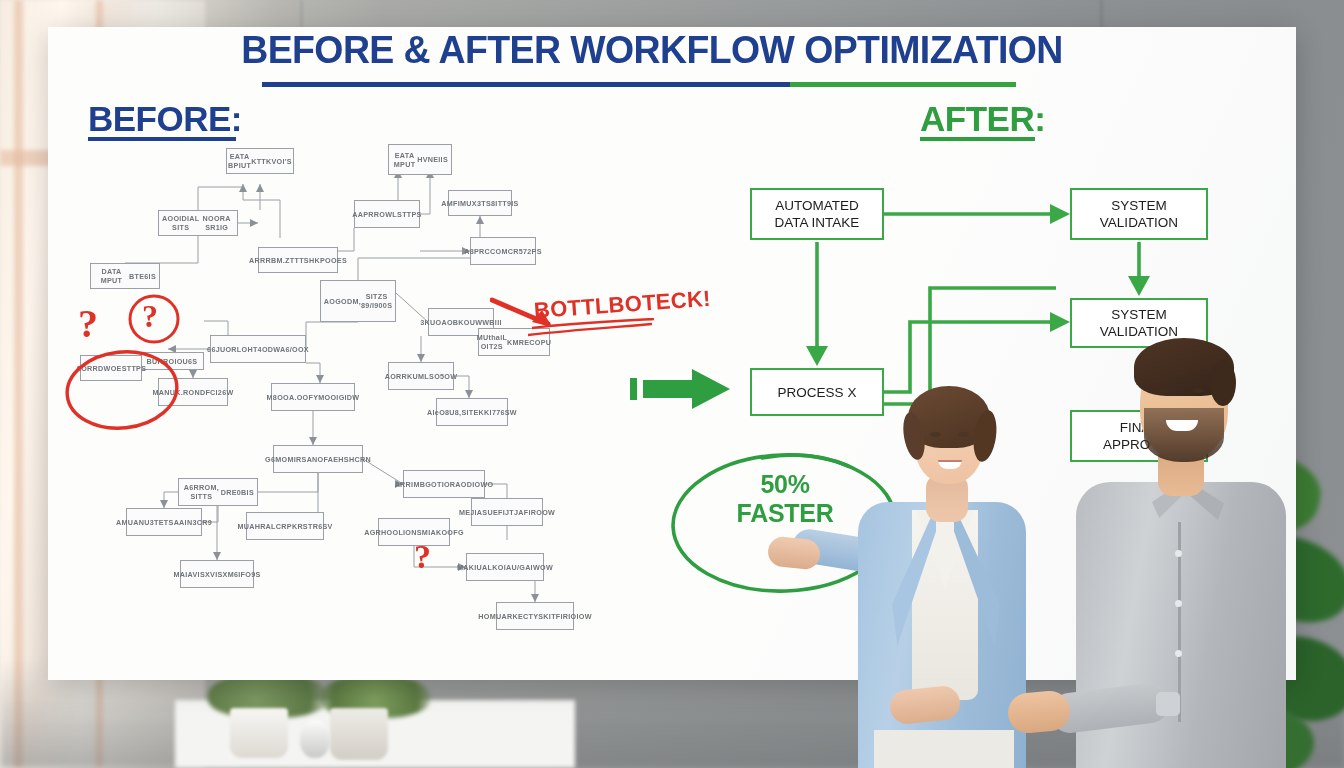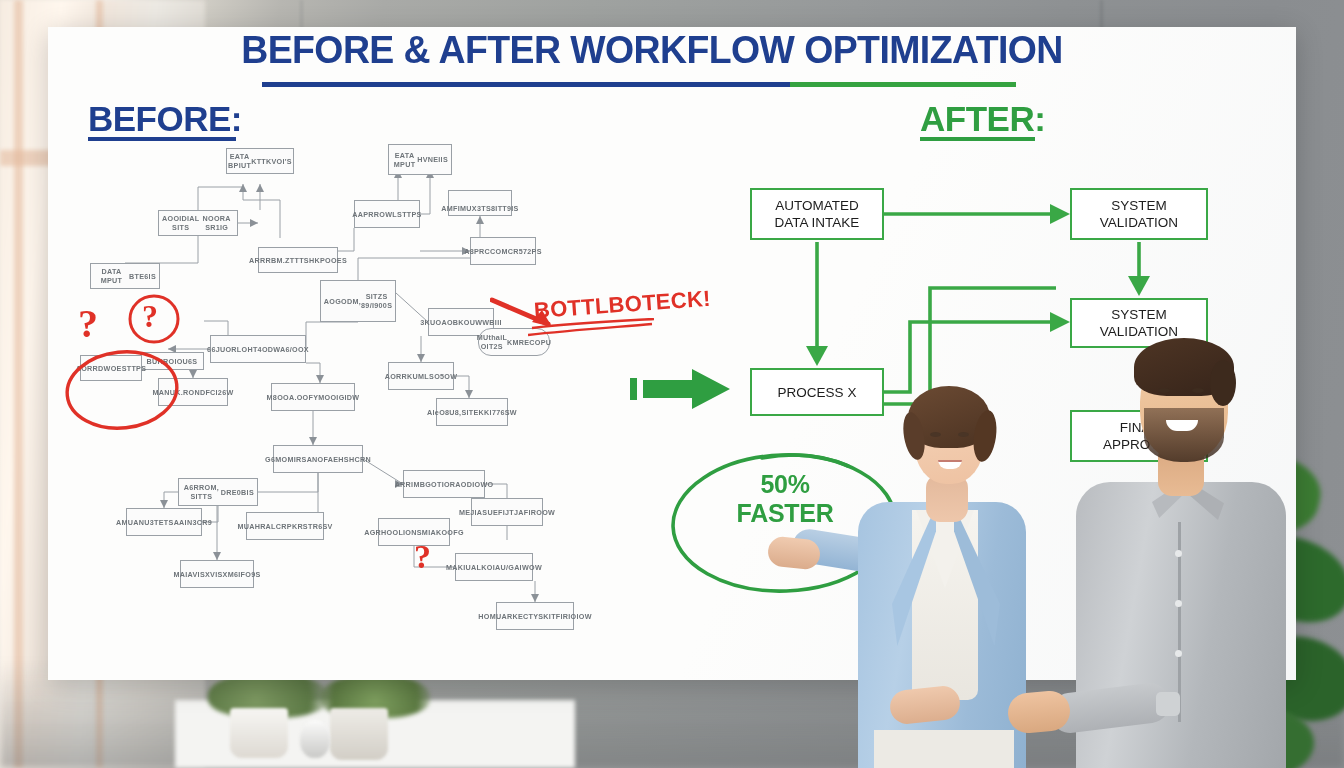--- a/index.html
+++ b/index.html
@@ -191,21 +191,21 @@
         <div class="bx" style="left: 100px; top: 70px; width: 80px; height: 26px;">
           <span>AOOIDIAL SITS</span>
           <br>
           <span>NOORA SR1IG</span>
         </div>
         <div class="bx" style="left: 296px; top: 60px; width: 66px; height: 28px;">
           <span>AAPRROWL</span>
           <br>
           <span>STTPS</span>
         </div>
-        <div class="bx" style="left: 390px; top: 50px; width: 64px; height: 26px; align-items: flex-end;">
+        <div class="bx" style="left: 390px; top: 50px; width: 64px; height: 26px;">
           <span>AMFIMUX3TS</span>
           <br>
           <span>8ITT9IS</span>
         </div>
         <div class="bx" style="left: 200px; top: 107px; width: 80px; height: 26px;">
           <span>ARRRBM.ZTTTS</span>
           <br>
           <span>HKPOOES</span>
         </div>
         <div class="bx" style="left: 412px; top: 97px; width: 66px; height: 28px;">
@@ -224,21 +224,21 @@
           <span>SITZS 89/I900S</span>
         </div>
         <div class="bx" style="left: 370px; top: 168px; width: 66px; height: 28px;">
           <span>3KUOAOB</span>
           <br>
           <span>KOUWWBIII</span>
         </div>
         <div class="bx" style="left: 82px; top: 172px; width: 64px; height: 18px; margin-top: 40px;">
           <span>BUHROIOU6S</span>
         </div>
-        <div class="bx" style="left: 420px; top: 188px; width: 72px; height: 28px; border-radius: 13px;">
+        <div class="bx" style="left: 420px; top: 188px; width: 72px; height: 28px;">
           <span>MUthaiL OIT2S</span>
           <br>
           <span>KMRECOPU</span>
         </div>
         <div class="bx" style="left: 152px; top: 195px; width: 96px; height: 28px;">
           <span>66JUORLOHT</span>
           <br>
           <span>4ODWA6/OOX</span>
         </div>
         <div class="bx" style="left: 22px; top: 215px; width: 62px; height: 26px;">
@@ -299,21 +299,21 @@
         <div class="bx" style="left: 413px; top: 358px; width: 72px; height: 28px;">
           <span>MEJIASUEFIJTJ</span>
           <br>
           <span>AFIROOW</span>
         </div>
         <div class="bx" style="left: 122px; top: 420px; width: 74px; height: 28px;">
           <span>MAIAVISXVISX</span>
           <br>
           <span>M6IFO9S</span>
         </div>
-        <div class="bx" style="left: 397px; top: 413px; width: 78px; height: 28px;">
+        <div class="bx" style="left: 408px; top: 413px; width: 78px; height: 28px;">
           <span>MAKIUAL</span>
           <br>
           <span>KOIAU/GAIWOW</span>
         </div>
         <div class="bx" style="left: 438px; top: 462px; width: 78px; height: 28px;">
           <span>HOMUARKECTYS</span>
           <br>
           <span>KITFIRIOIOW</span>
         </div>
       </div>

